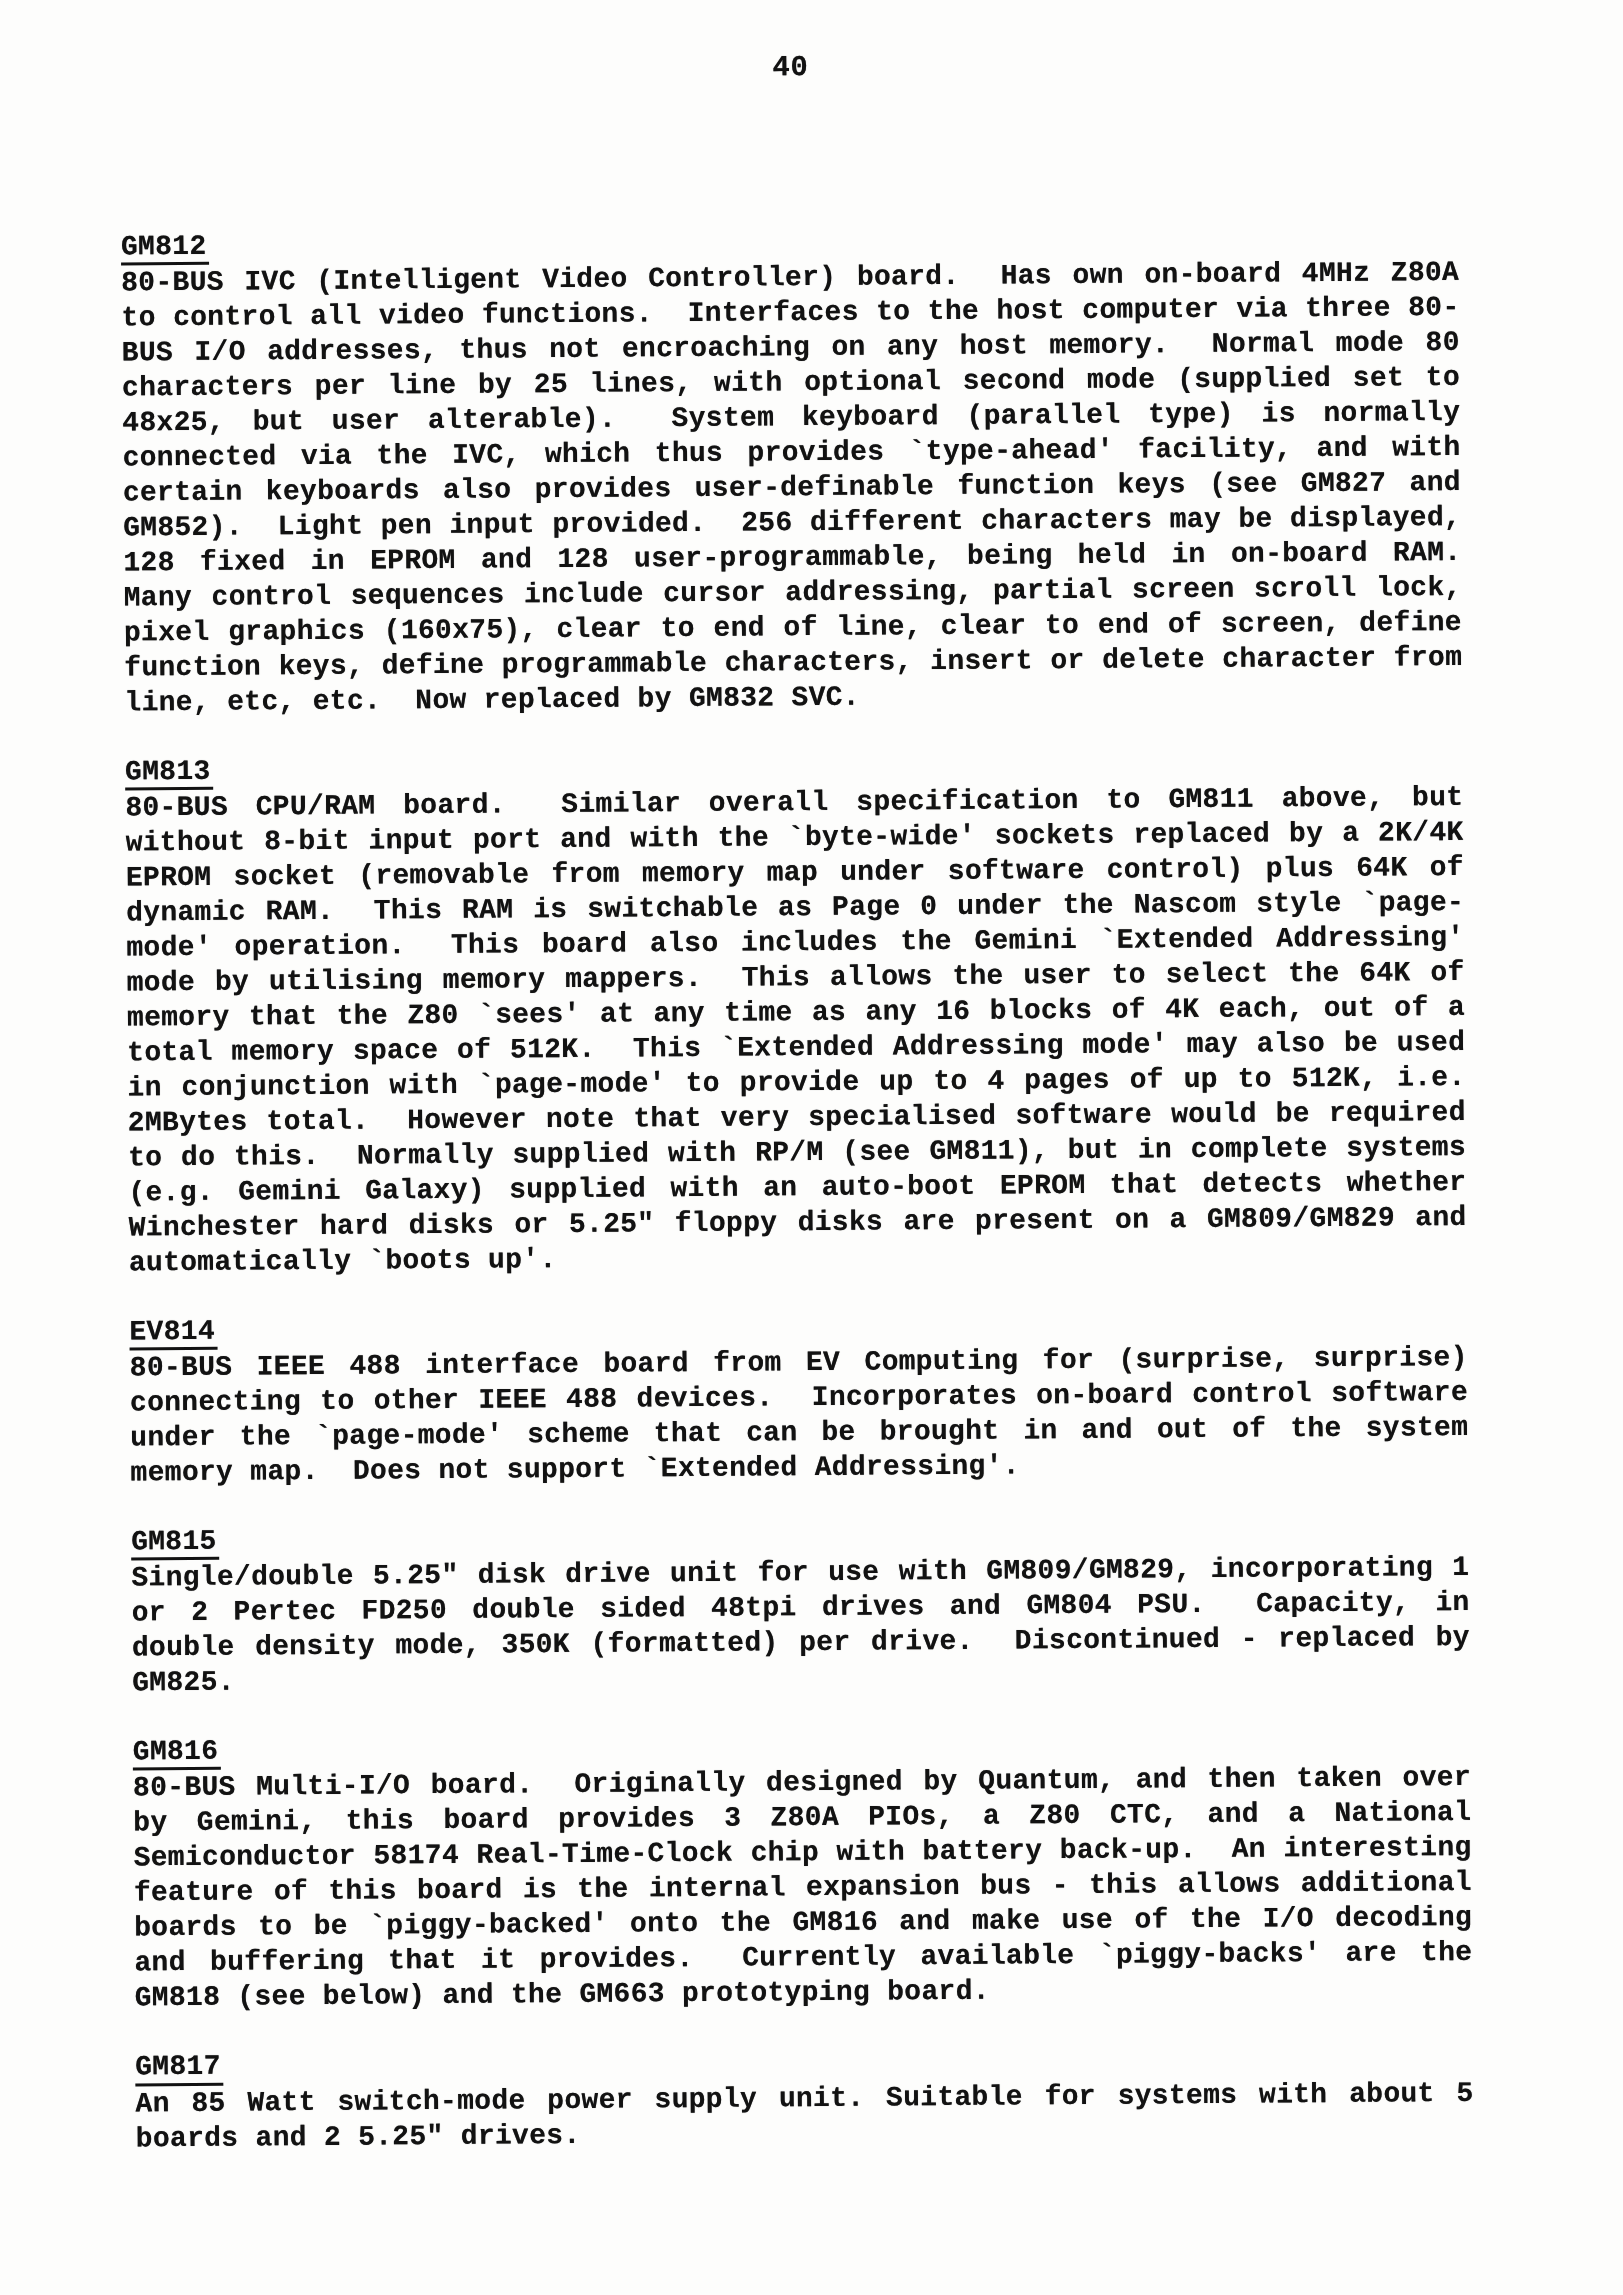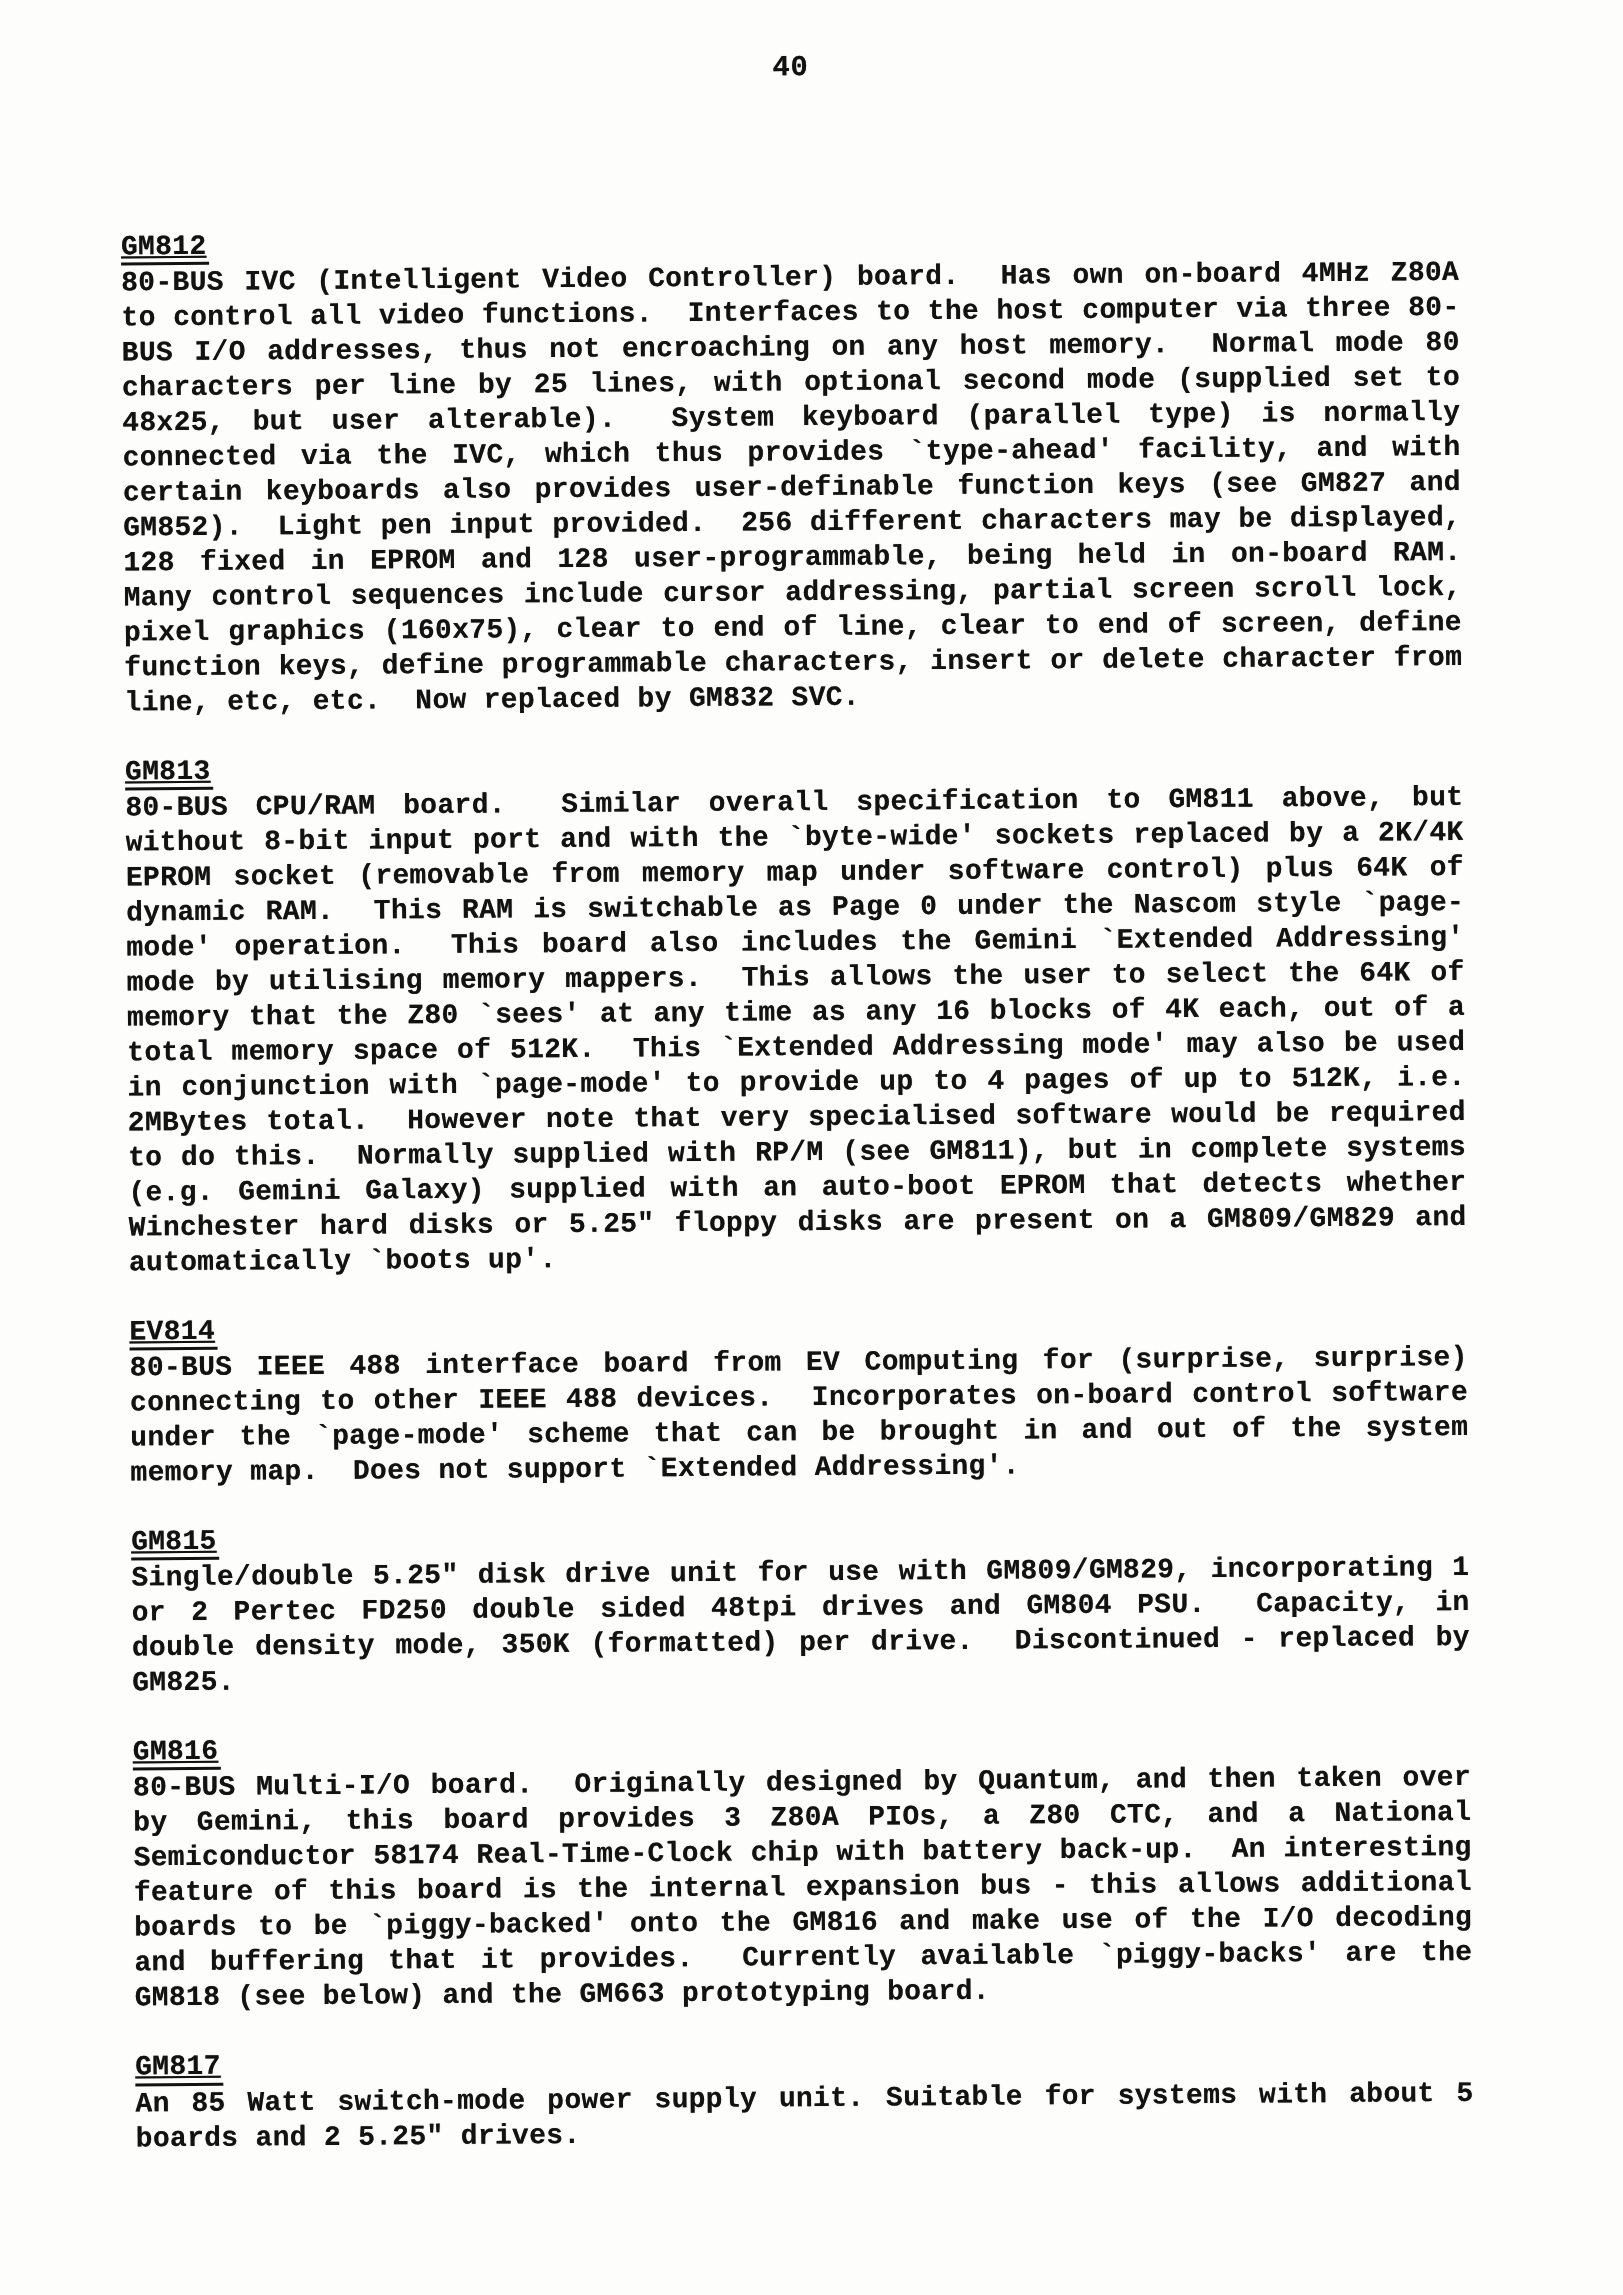--- a/index.html
+++ b/index.html
@@ -39,21 +39,20 @@
     line-height: 26px;
     font-size: 28px;
     font-weight: bold;
     letter-spacing: 0.3px;
     text-shadow: 0 0 0.7px rgba(0,0,0,0.6);
   }
   .heading .hword {
     display: inline-block;
     border-bottom: 3.5px solid #121212;
     padding: 0 2.8px 2.1px 0;
-    text-decoration: underline;
   }
   .para { margin: 0; }
   .line {
     font-size: 28px;
     font-weight: bold;
     line-height: 35px;
     letter-spacing: 0.3px;
     text-align: justify;
     text-align-last: justify;
     text-shadow: 0 0 0.7px rgba(0,0,0,0.6);

